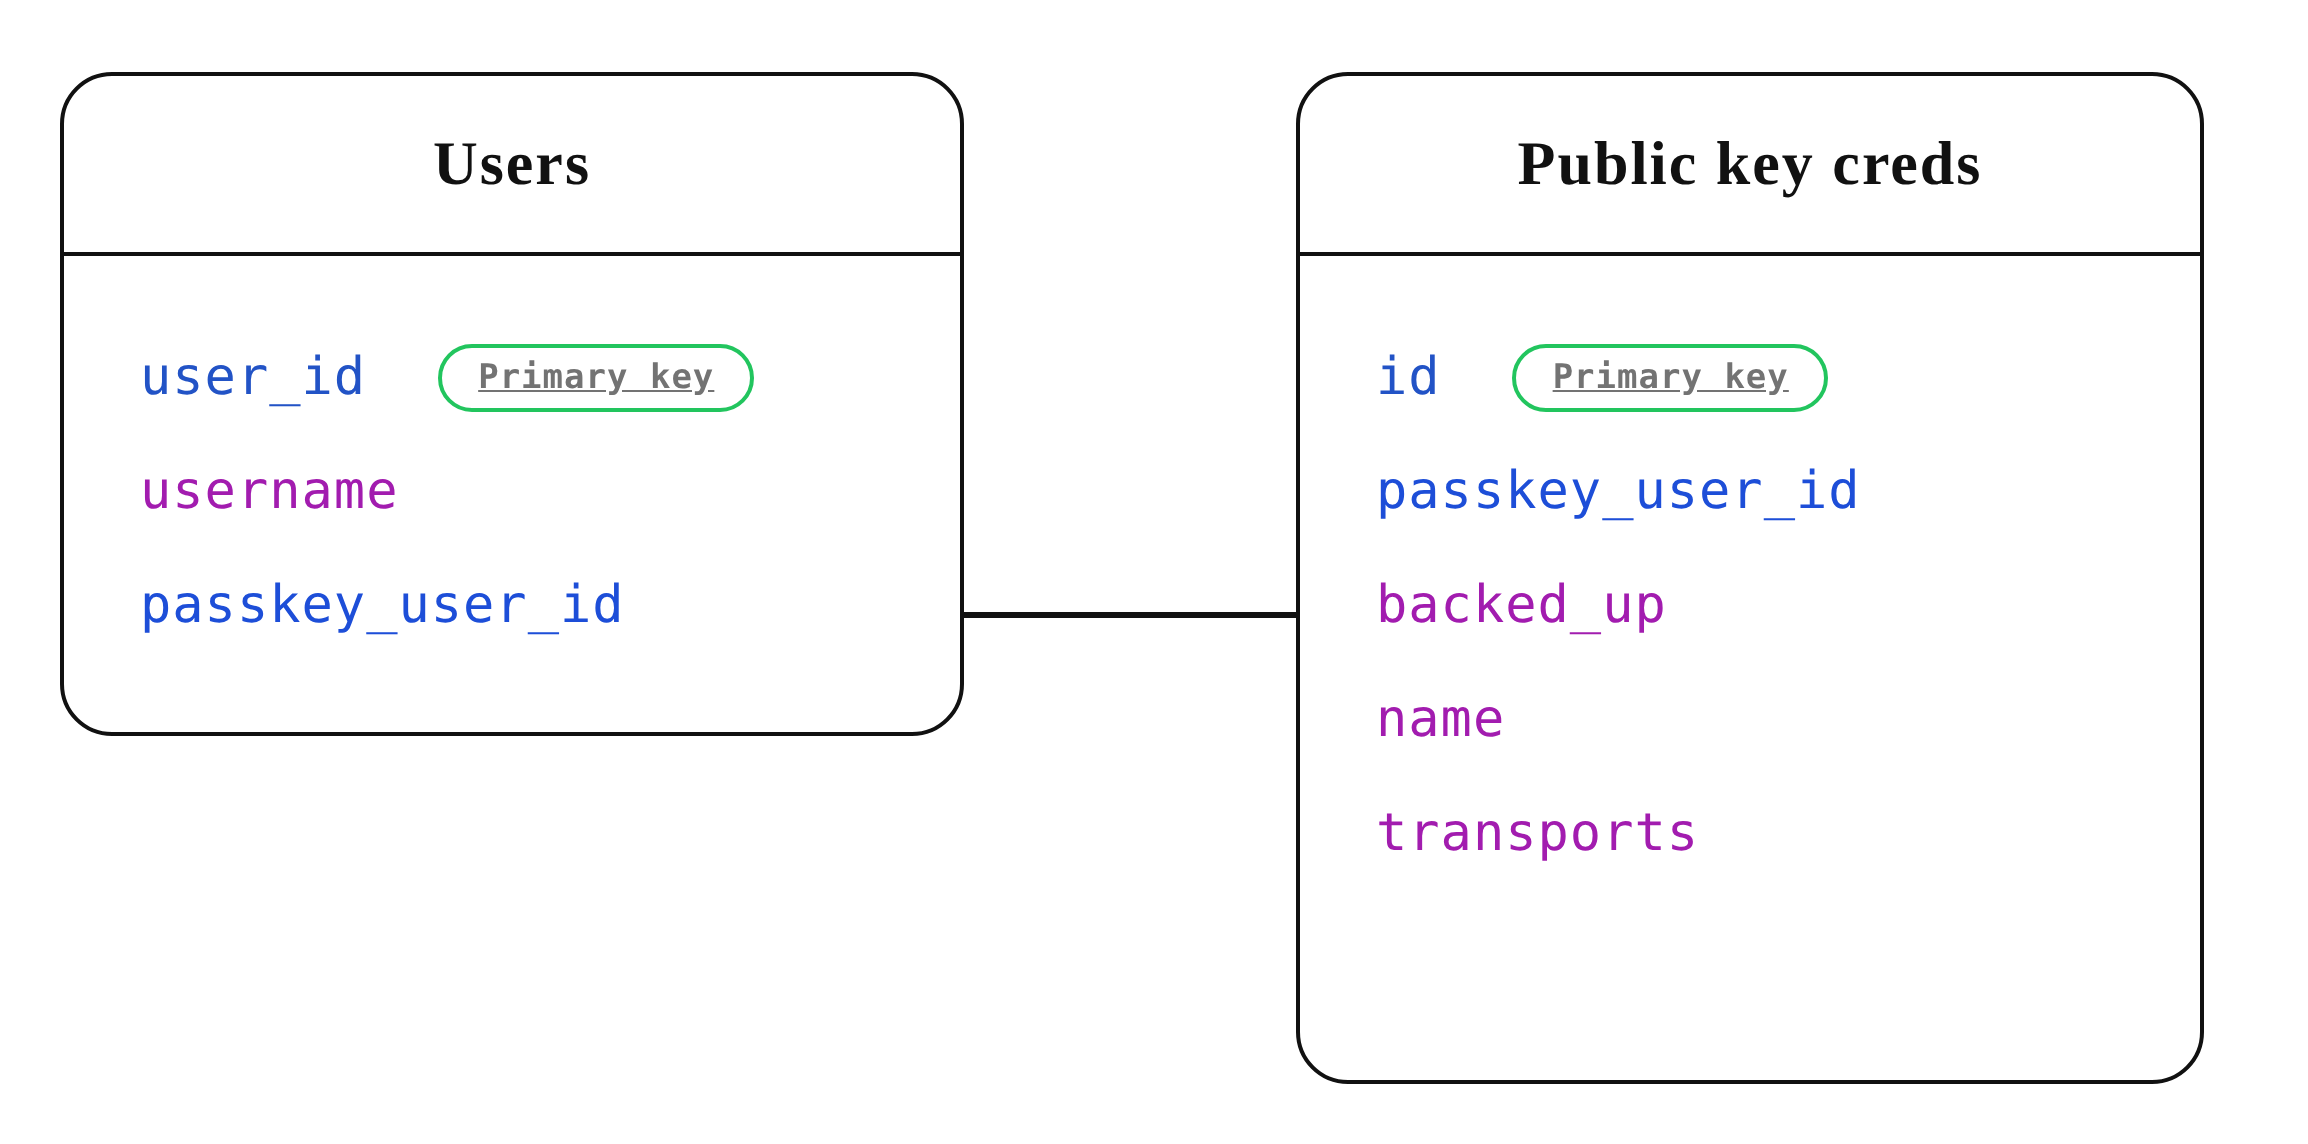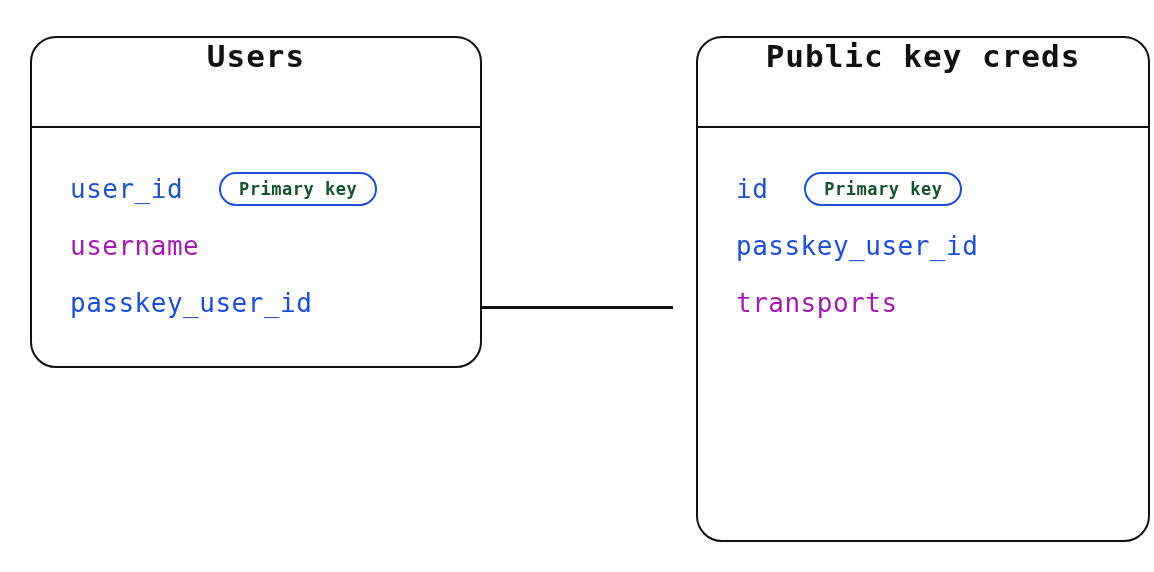--- a/index.html
+++ b/index.html
@@ -22,31 +22,33 @@
     border-radius: 26px;
     box-sizing: border-box;
   }
   .table-box.users {
     left: 30px;
     top: 36px;
     width: 452px;
     height: 332px;
   }
   .table-box.pubkey {
-    left: 696px;
+    left: 648px;
     top: 36px;
     width: 454px;
     height: 506px;
   }
   .table-header {
     height: 90px;
     border-bottom: 2.5px solid #111111;
     display: flex;
+    align-items: center;
     justify-content: center;
     box-sizing: border-box;
+    font-family: Liberation Serif, serif;
   }
   .table-title {
     font-size: 31px;
     font-weight: bold;
     color: #111111;
     letter-spacing: 1px;
   }
   .table-body {
     padding: 32px 38px 0 38px;
   }
@@ -65,28 +67,29 @@
   .field-name.pk {
     color: #2253c6;
   }
   .field-name.fk {
     color: #1d4ed8;
   }
   .badge {
     display: inline-flex;
     align-items: center;
     justify-content: center;
-    border: 2px solid #1d4ed8;
-    color: #14532d;
+    border: 2px solid #22c55e;
+    color: #737373;
     font-size: 17px;
     font-weight: bold;
     border-radius: 999px;
     padding: 5px 18px;
     letter-spacing: 0.5px;
     white-space: nowrap;
+    text-decoration: underline;
   }
   .connector {
     position: absolute;
     left: 481px;
     top: 306px;
     width: 192px;
     height: 2.5px;
     background: #111111;
   }
 </style>
@@ -121,18 +124,24 @@
     </div>
     <div class="table-body">
       <div class="field-row">
         <span class="field-name pk">id</span>
         <span class="badge">Primary key</span>
       </div>
       <div class="field-row">
         <span class="field-name fk">passkey_user_id</span>
       </div>
       <div class="field-row">
+        <span class="field-name">backed_up</span>
+      </div>
+      <div class="field-row">
+        <span class="field-name">name</span>
+      </div>
+      <div class="field-row">
         <span class="field-name">transports</span>
       </div>
     </div>
   </div>
 
 </div>
 
 </body></html>

